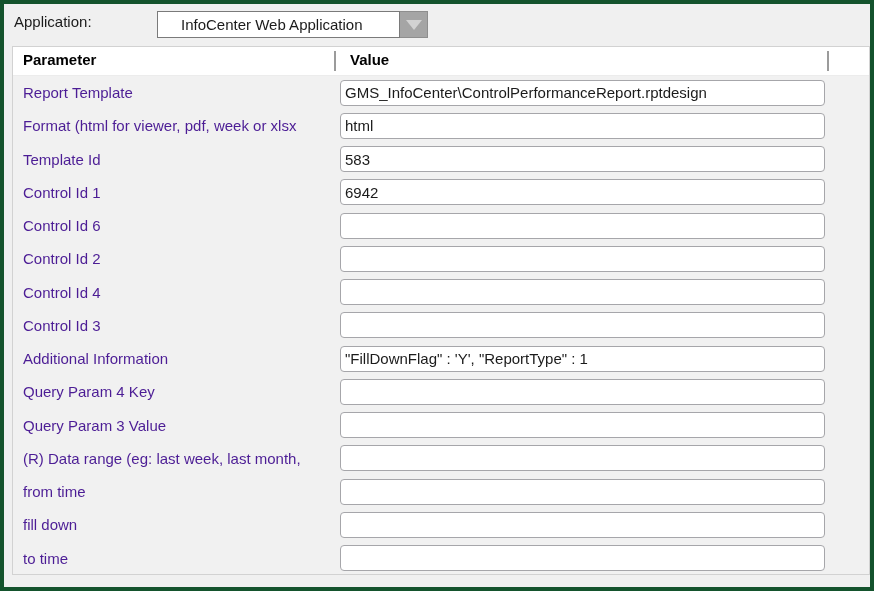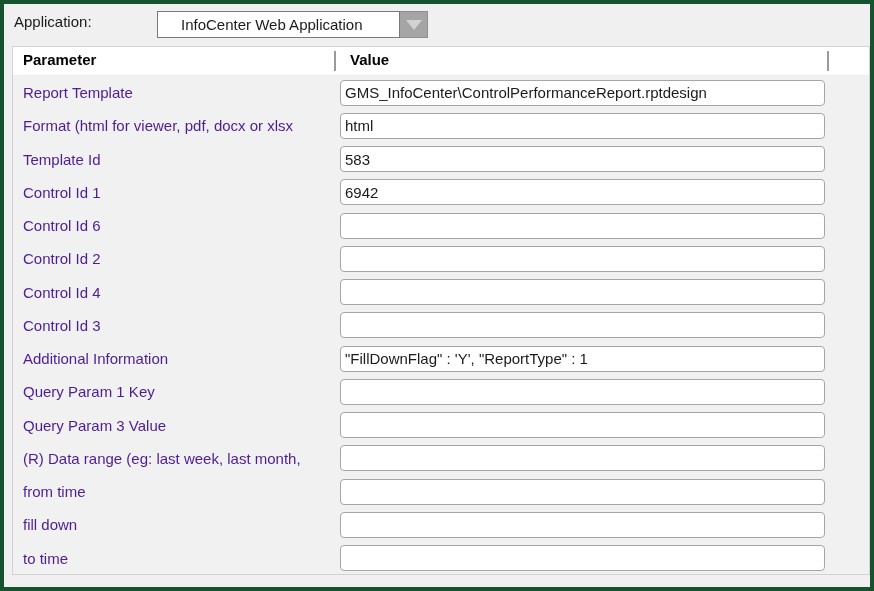--- a/index.html
+++ b/index.html
@@ -156,21 +156,21 @@
       <span class="th th-value">Value</span>
       <span class="col-divider col-divider-2"></span>
     </div>
     <div class="table-body">
   <div class="trow">
     <span class="tlabel">Report Template</span>
     <input class="tinput" type="text" value="GMS_InfoCenter\ControlPerformanceReport.rptdesign" style="">
   </div>
 
   <div class="trow">
-    <span class="tlabel">Format (html for viewer, pdf, docx or xlsx</span>
+    <span class="tlabel">Format (html for viewer, pdf, week or xlsx</span>
     <input class="tinput" type="text" value="html" style="">
   </div>
 
   <div class="trow">
     <span class="tlabel">Template Id</span>
     <input class="tinput" type="text" value="583" style="">
   </div>
 
   <div class="trow">
     <span class="tlabel">Control Id 1</span>
@@ -196,21 +196,21 @@
     <span class="tlabel">Control Id 3</span>
     <input class="tinput" type="text" value="" style="">
   </div>
 
   <div class="trow">
     <span class="tlabel">Additional Information</span>
     <input class="tinput" type="text" value="&quot;FillDownFlag&quot; : 'Y', &quot;ReportType&quot; : 1" style="">
   </div>
 
   <div class="trow">
-    <span class="tlabel">Query Param 1 Key</span>
+    <span class="tlabel">Query Param 4 Key</span>
     <input class="tinput" type="text" value="" style="">
   </div>
 
   <div class="trow">
     <span class="tlabel">Query Param 3 Value</span>
     <input class="tinput" type="text" value="" style="">
   </div>
 
   <div class="trow">
     <span class="tlabel">(R) Data range (eg: last week, last month,</span>

